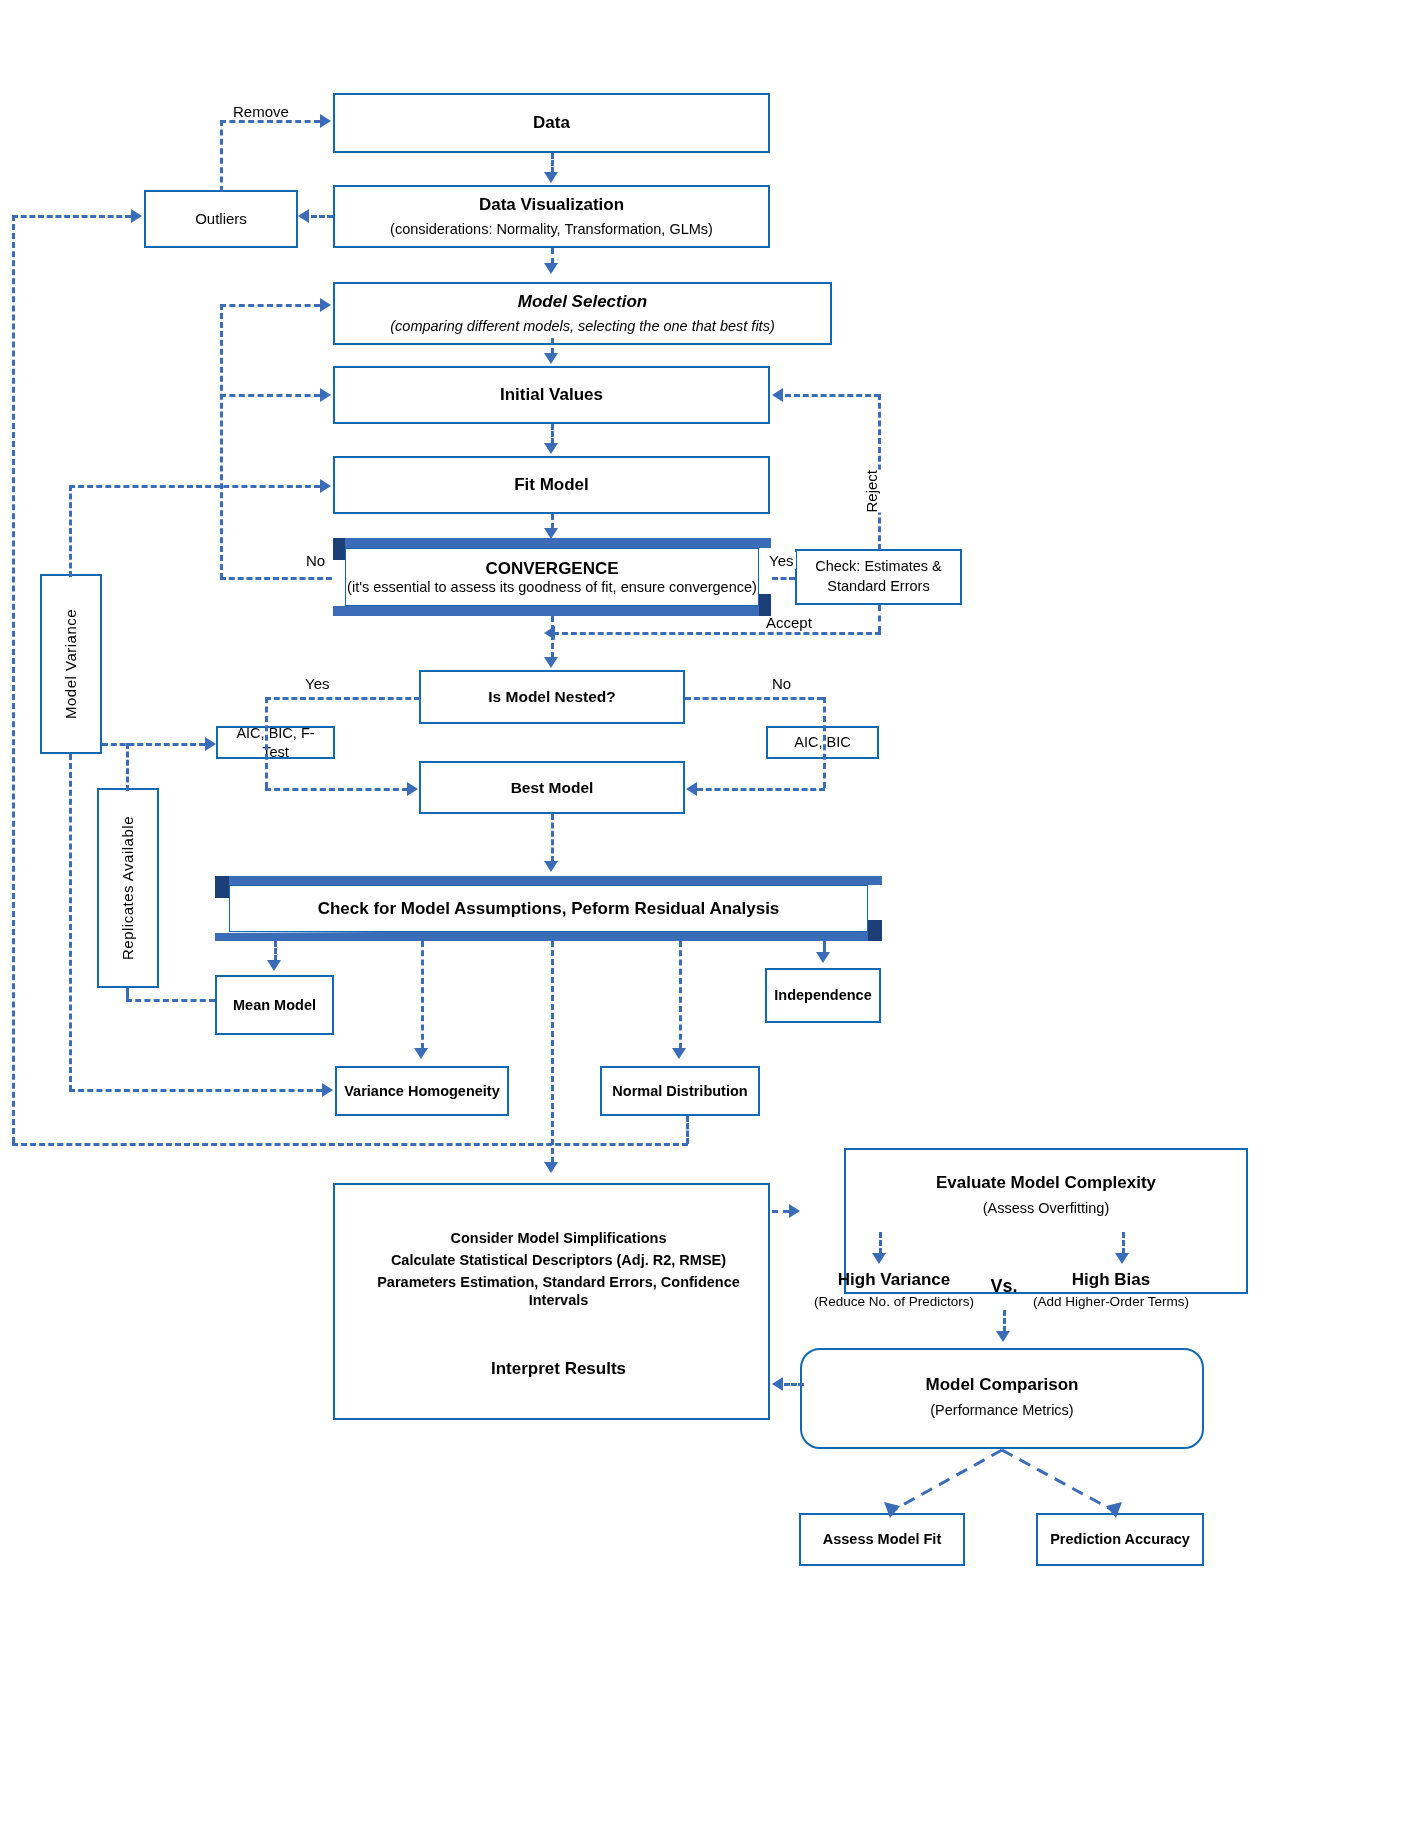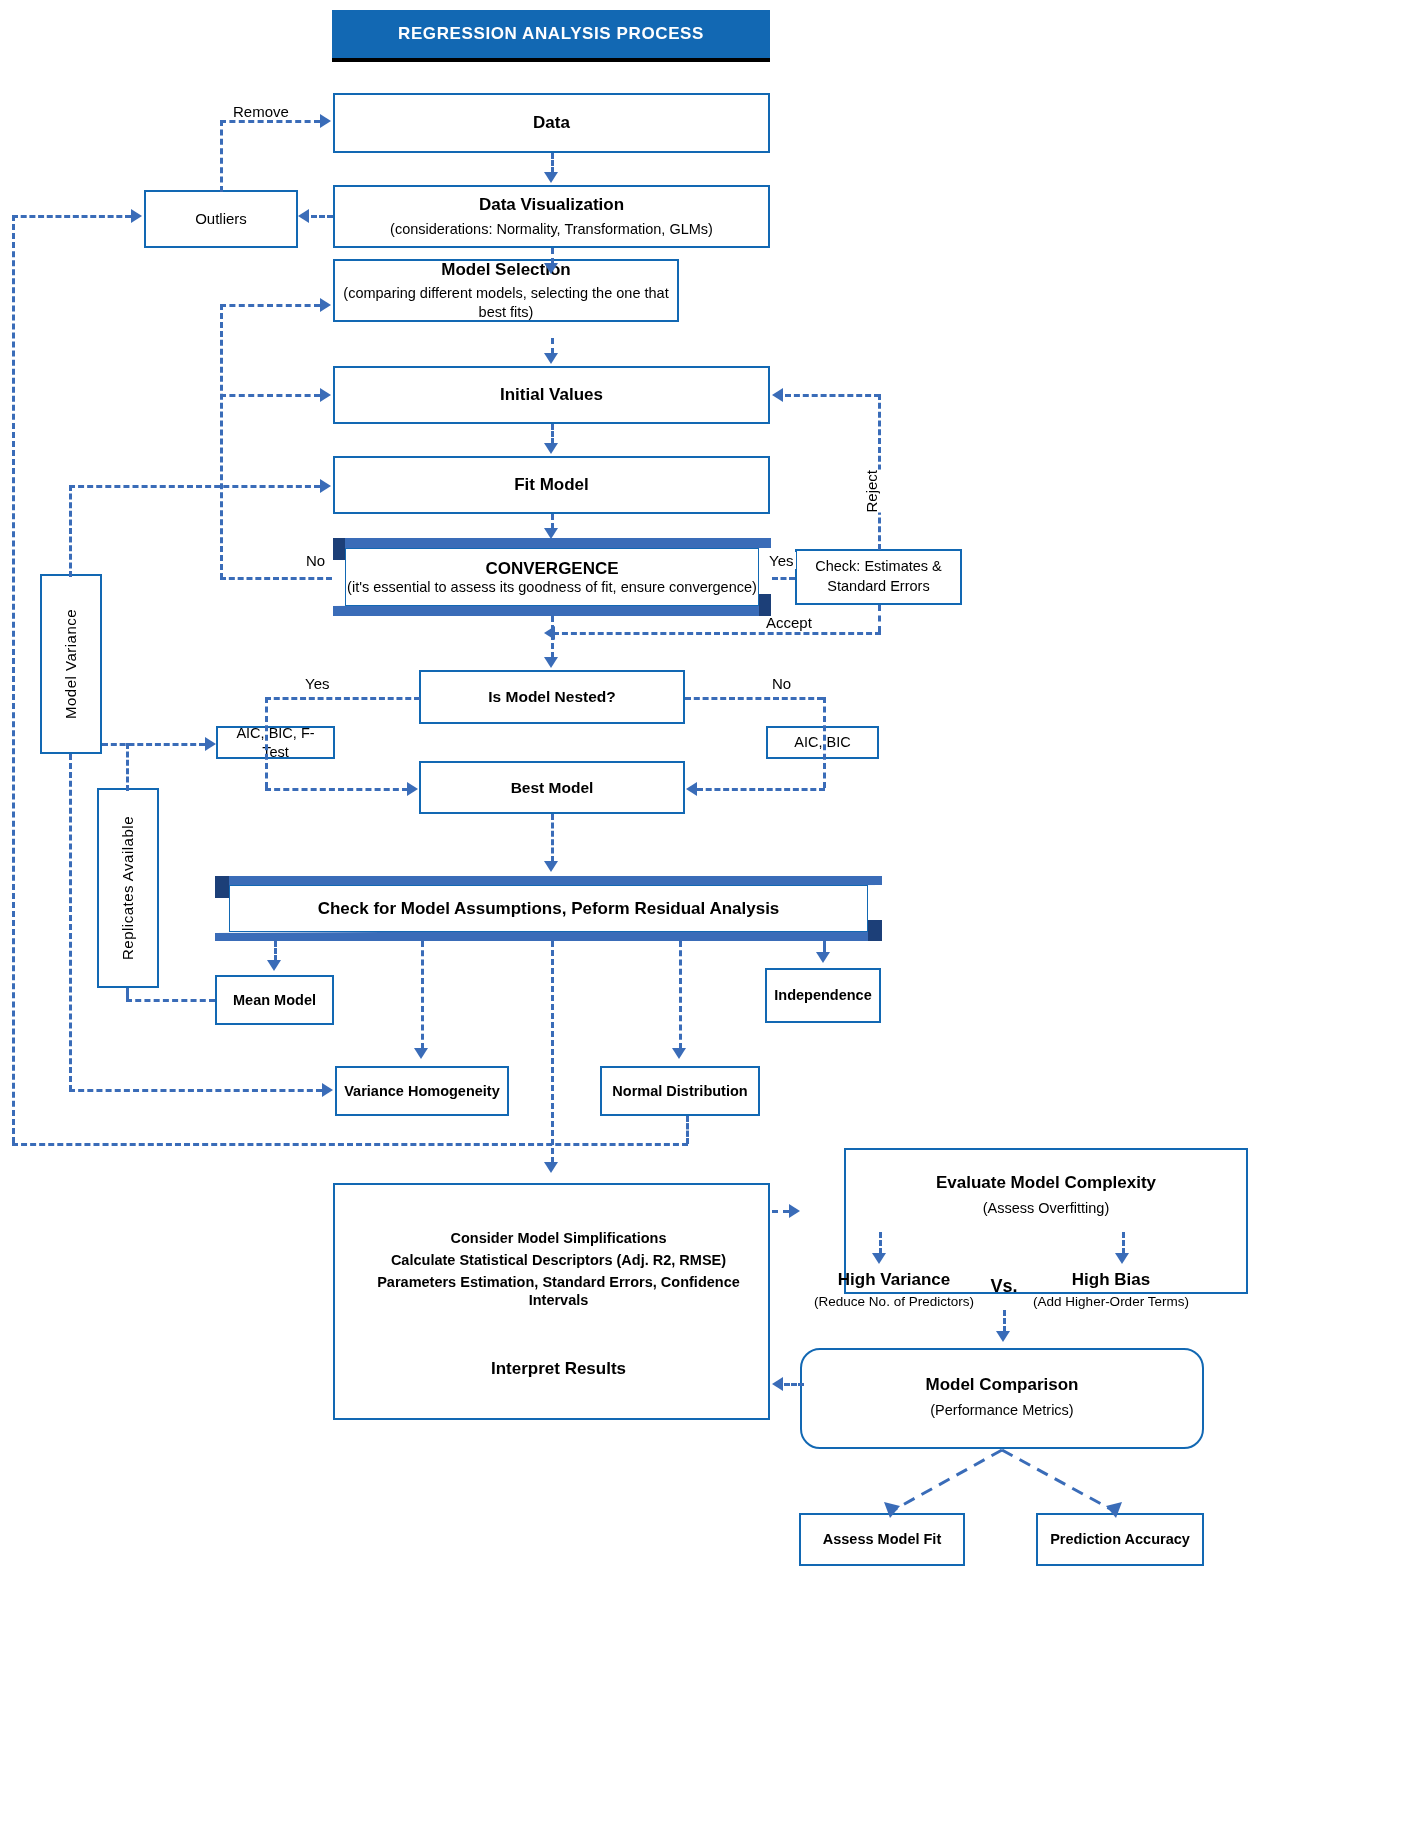--- a/index.html
+++ b/index.html
@@ -81,38 +81,35 @@
     padding:0 3px;
     white-space:nowrap;
   }
   .vsbl{position:absolute;font-weight:bold;font-size:18px;}
 </style>
 </head>
 <body>
 
 <div id="canvas">
 
-  <div class="title-banner" style="left:332px;top:10px;width:438px;height:48px;font-size:17px;">
-    <span>REGRESSION ANALYSIS PROCESS</span>
-  </div>
 
   <div class="node" style="left:333px;top:93px;width:437px;height:60px;">
     <span class="t1" style="font-size:17px;">Data</span>
   </div>
 
   <div class="node plain" style="left:144px;top:190px;width:154px;height:58px;">
     <span class="t1" style="font-size:15px;">Outliers</span>
   </div>
 
   <div class="node" style="left:333px;top:185px;width:437px;height:63px;">
     <span class="t1" style="font-size:17px;">Data Visualization</span>
     <span class="t2" style="font-size:14.5px;margin-top:4px;">(considerations: Normality, Transformation, GLMs)</span>
   </div>
 
-  <div class="node" style="left:333px;top:259px;width:346px;height:63px;">
+  <div class="node" style="left:333px;top:282px;width:499px;height:63px;font-style:italic;">
     <span class="t1" style="font-size:17px;">Model Selection</span>
     <span class="t2" style="font-size:14.5px;margin-top:4px;">(comparing different models, selecting the one that best fits)</span>
   </div>
 
   <div class="node" style="left:333px;top:366px;width:437px;height:58px;">
     <span class="t1" style="font-size:17px;">Initial Values</span>
   </div>
 
   <div class="node" style="left:333px;top:456px;width:437px;height:58px;">
     <span class="t1" style="font-size:17px;">Fit Model</span>
@@ -165,21 +162,21 @@
       <polygon points="0,0 667,0 667,9 14,12" fill="#3A6CB8"></polygon>
       <polygon points="0,0 14,0 14,22 0,22" fill="#1C3F78"></polygon>
       <polygon points="0,57 653,53 667,65 0,65" fill="#3A6CB8"></polygon>
       <polygon points="653,44 667,44 667,65 653,65" fill="#1C3F78"></polygon>
     </svg>
     <div class="inner" style="left:14px;right:14px;top:9px;bottom:9px;">
       <span class="t1" style="font-size:17px;">Check for Model Assumptions, Peform Residual Analysis</span>
     </div>
   </div>
 
-  <div class="node" style="left:215px;top:975px;width:119px;height:50px;">
+  <div class="node" style="left:215px;top:975px;width:119px;height:60px;">
     <span class="t1" style="font-size:14.5px;">Mean Model</span>
   </div>
 
   <div class="node" style="left:765px;top:968px;width:116px;height:55px;">
     <span class="t1" style="font-size:14.5px;">Independence</span>
   </div>
 
   <div class="node" style="left:335px;top:1066px;width:174px;height:50px;">
     <span class="t1" style="font-size:14.5px;">Variance Homogeneity</span>
   </div>

